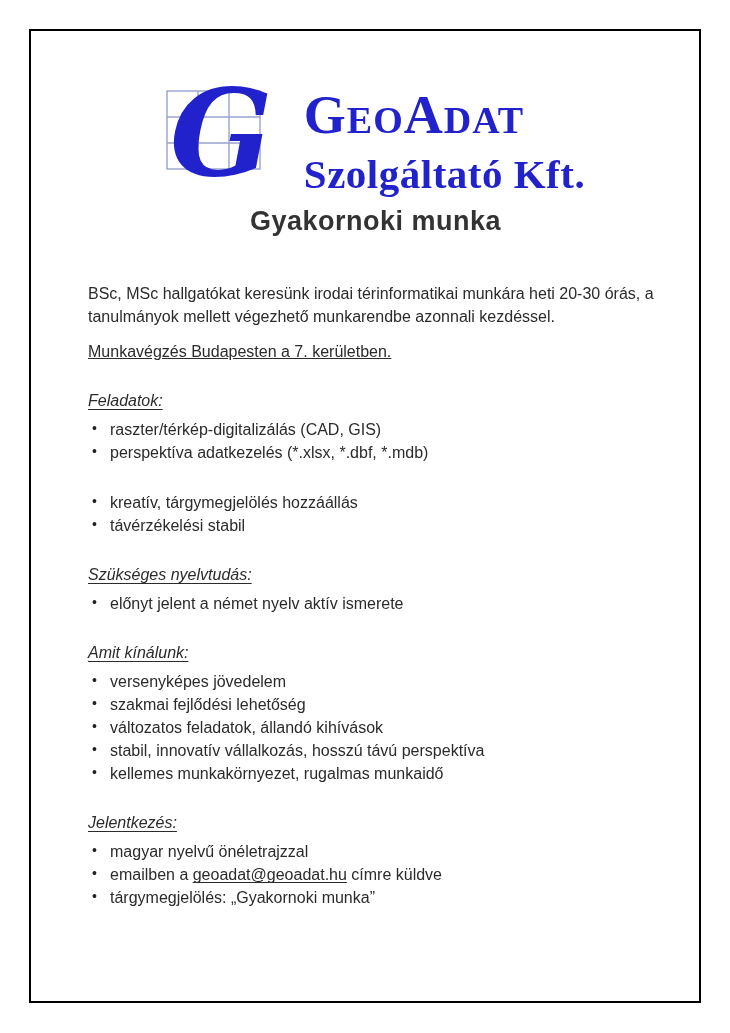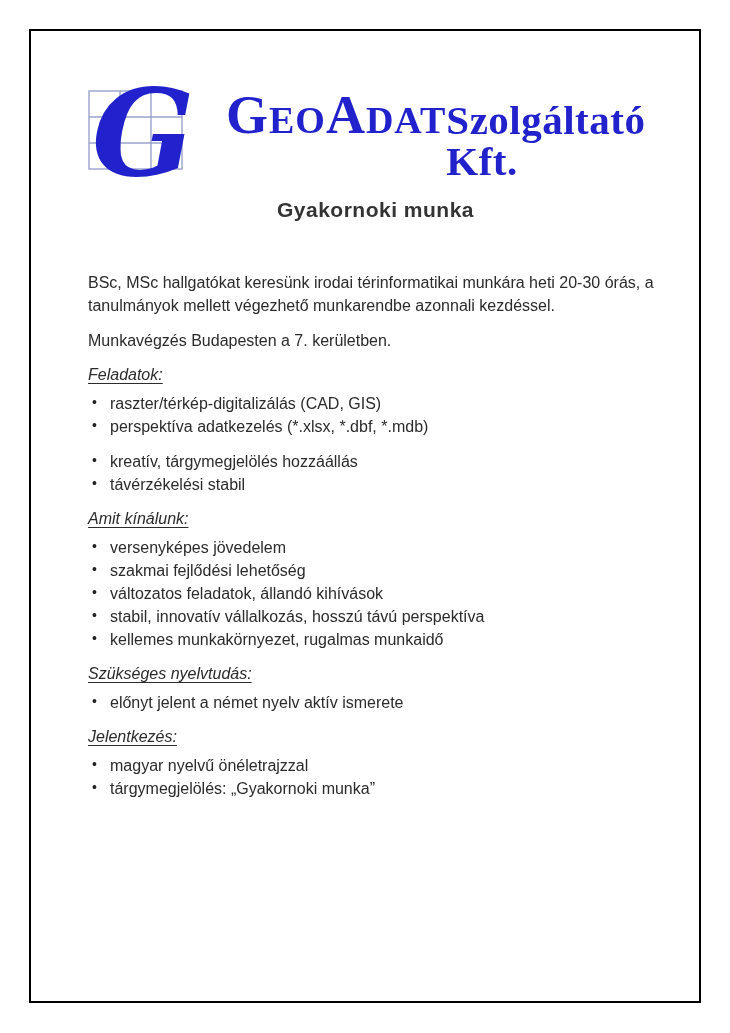--- a/index.html
+++ b/index.html
@@ -20,21 +20,21 @@
   .logo-row {
     margin-top: 45px;
     display: flex;
     justify-content: center;
     align-items: flex-start;
     gap: 10px;
   }
   .logo-mark { flex: 0 0 auto; }
   .logo-text {
     display: flex;
-    flex-direction: row;
+    flex-direction: column;
     color: #2222cc;
     font-family: "Liberation Serif", serif;
     font-weight: bold;
     line-height: 1;
     padding-top: 12px;
   }
   .brand-name {
     font-variant: small-caps;
     font-size: 54px;
     letter-spacing: 1px;
@@ -42,33 +42,33 @@
   .brand-sub {
     font-size: 41px;
     margin-top: 12px;
     letter-spacing: 0.5px;
   }
 
   
   h1.doc-title {
     margin-top: 14px;
     text-align: center;
-    font-size: 21px;
+    font-size: 27px;
     font-weight: bold;
     color: #333333;
     letter-spacing: 0.5px;
     line-height: 24px;
   }
 
   
   .body-copy { font-size: 16px; }
   p.para { margin-top: 49px; line-height: 23px; }
-  p.para.location { margin-top: 12px; }
+  p.para.location { margin-top: 12px; text-decoration: underline; }
 
-  section.job-section { margin-top: 12px; }
+  section.job-section { margin-top: 27px; }
   h2.section-heading {
     font-size: 16px;
     font-weight: normal;
     font-style: italic;
     text-decoration: underline;
     text-decoration-thickness: 1px;
     text-underline-offset: 3px;
     text-decoration-skip-ink: none;
     line-height: 22px;
     margin-bottom: 6px;
@@ -137,39 +137,40 @@
     </section>
 
     <section class="job-section">
       <ul class="bullets">
         <li>kreatív, tárgymegjelölés hozzáállás</li>
         <li>távérzékelési stabil</li>
       </ul>
     </section>
 
     <section class="job-section">
+      <h2 class="section-heading">Szükséges nyelvtudás:</h2>
+      <ul class="bullets">
+        <li>előnyt jelent a német nyelv aktív ismerete</li>
+      </ul>
+    </section>
+
+    <section class="job-section">
       <h2 class="section-heading">Amit kínálunk:</h2>
       <ul class="bullets">
         <li>versenyképes jövedelem</li>
         <li>szakmai fejlődési lehetőség</li>
         <li>változatos feladatok, állandó kihívások</li>
         <li>stabil, innovatív vállalkozás, hosszú távú perspektíva</li>
         <li>kellemes munkakörnyezet, rugalmas munkaidő</li>
       </ul>
     </section>
 
     <section class="job-section">
-      <h2 class="section-heading">Szükséges nyelvtudás:</h2>
-      <ul class="bullets">
-        <li>előnyt jelent a német nyelv aktív ismerete</li>
-      </ul>
-    </section>
-
-    <section class="job-section">
       <h2 class="section-heading">Jelentkezés:</h2>
       <ul class="bullets">
         <li>magyar nyelvű önéletrajzzal</li>
+        <li><span>emailben a </span><span class="email-link">geoadat@geoadat.hu</span><span> címre küldve</span></li>
         <li>tárgymegjelölés: „Gyakornoki munka”</li>
       </ul>
     </section>
 
   </div>
 </div>
 
 </body></html>

